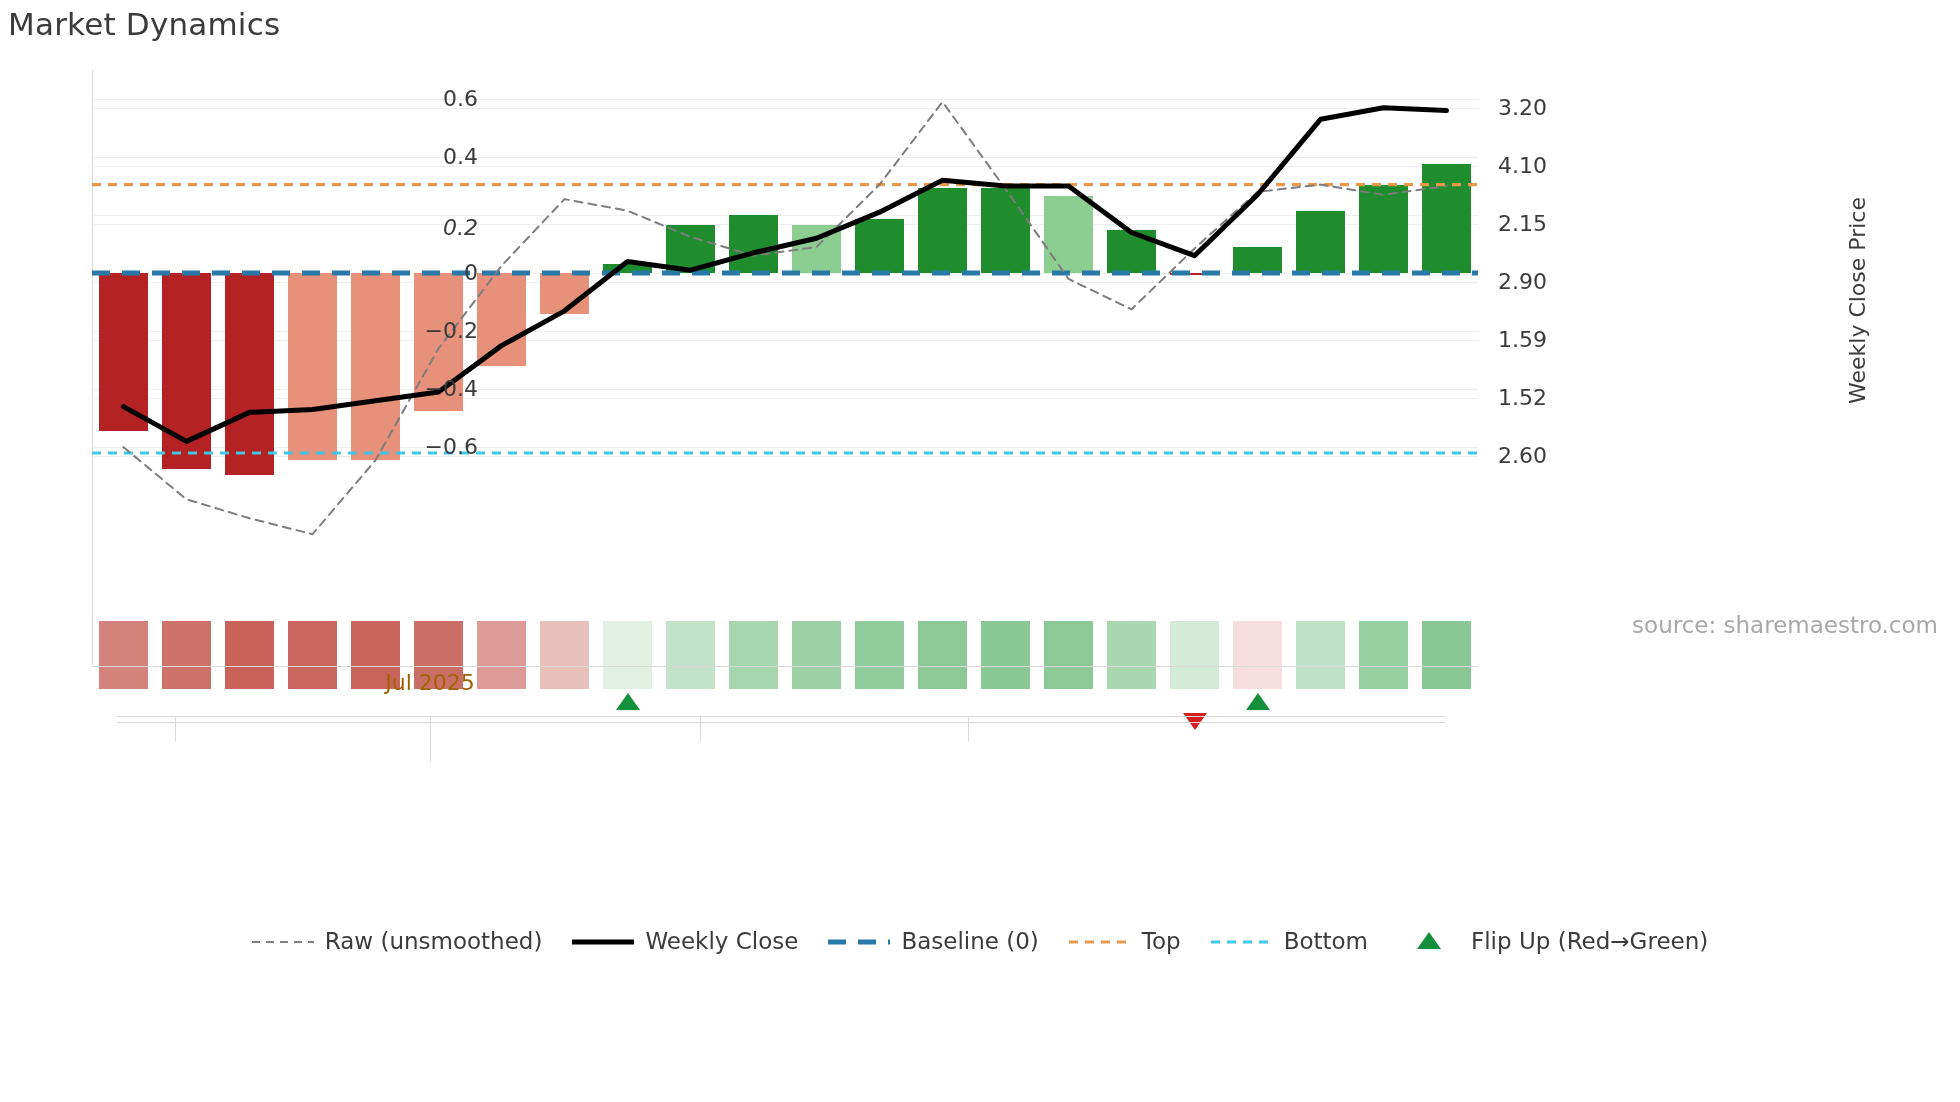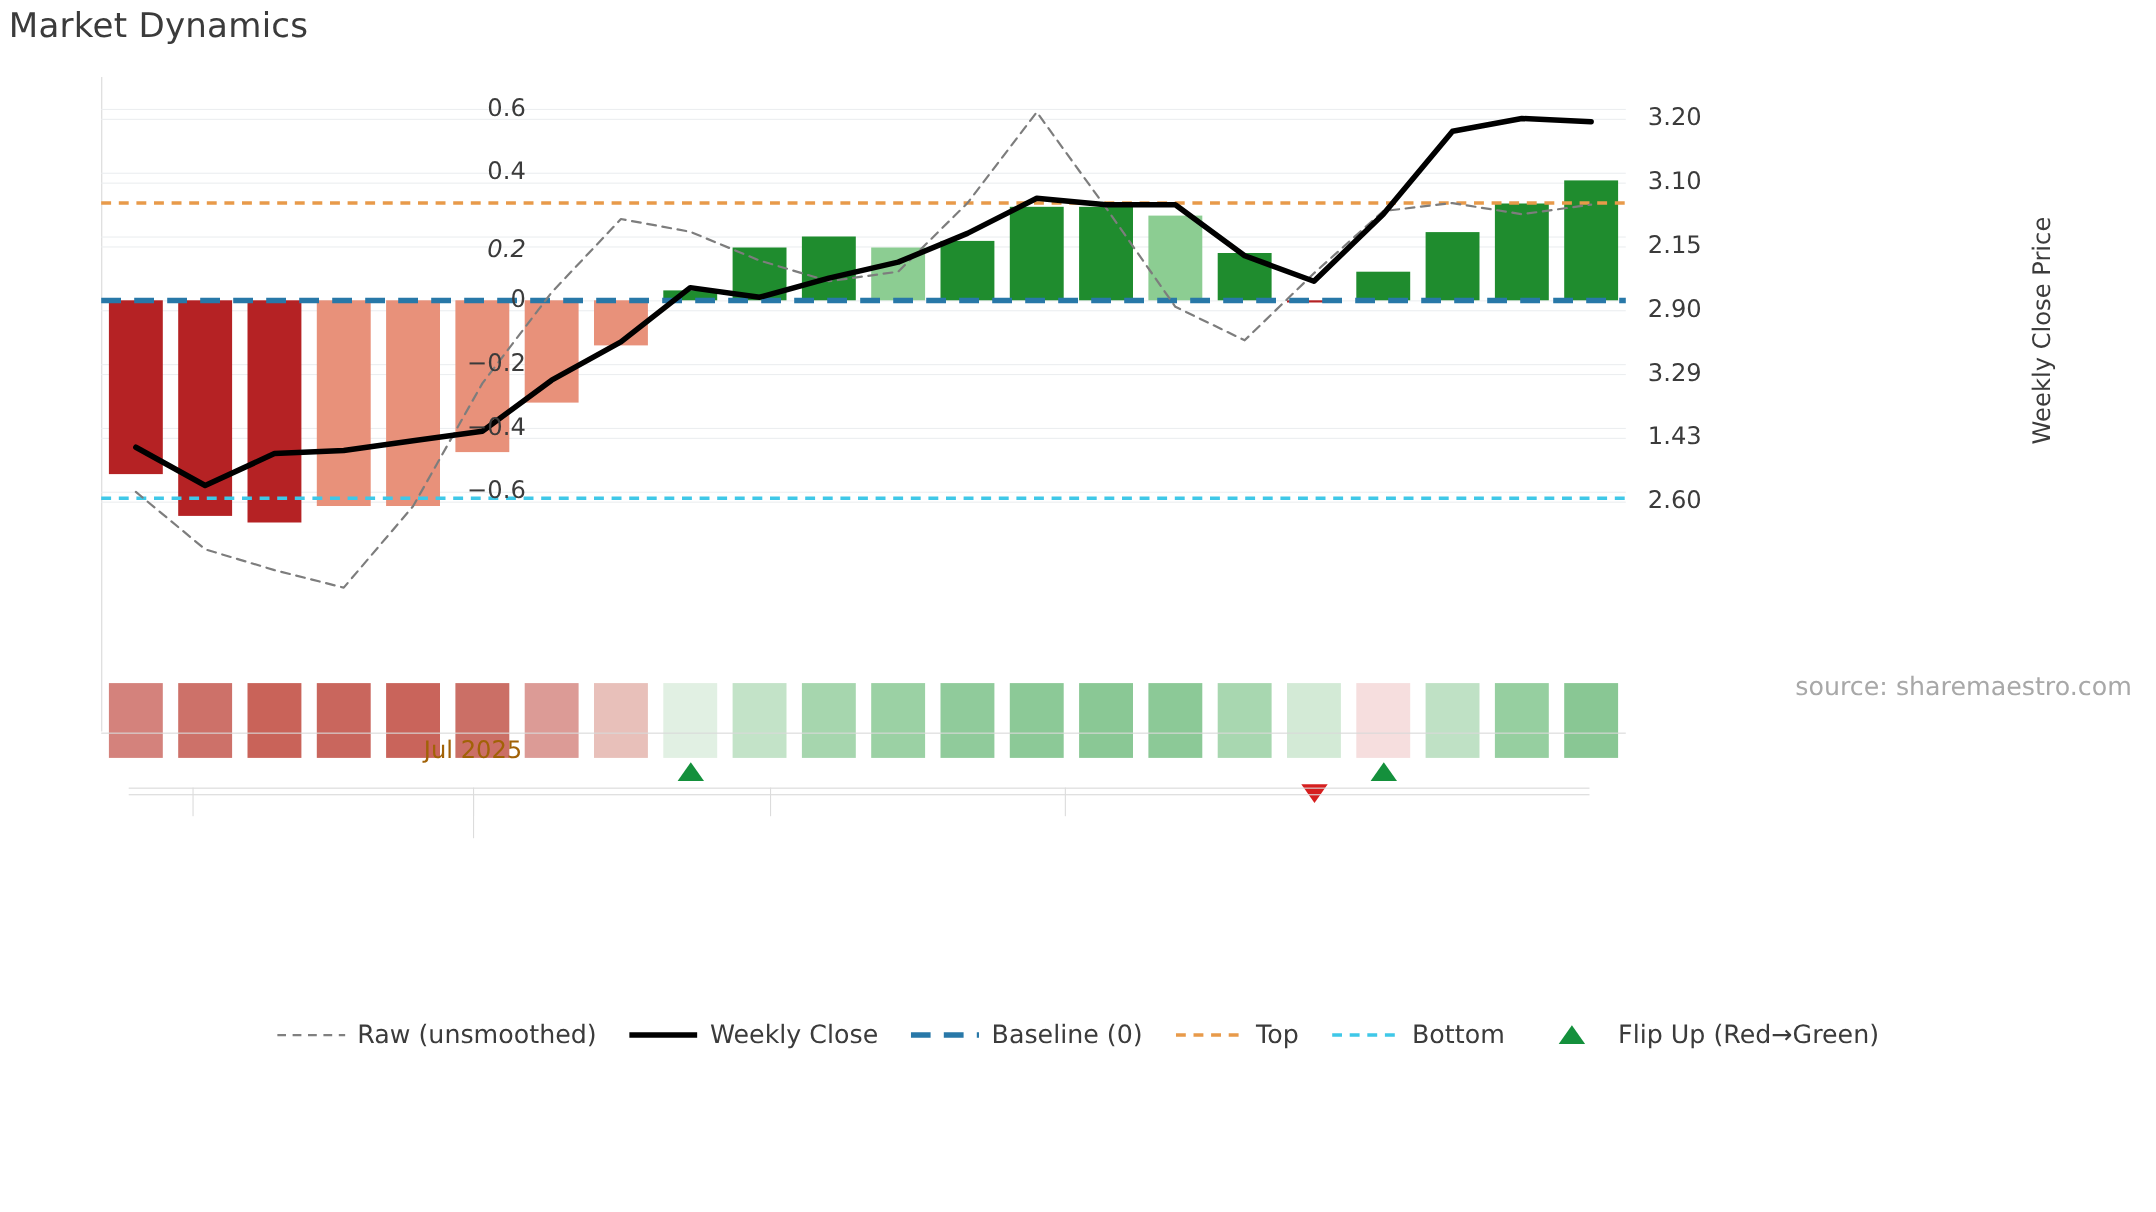--- a/index.html
+++ b/index.html
@@ -189,25 +189,25 @@
       <div class="ytick-l" style="top: 99.0141px;">0.6</div>
       <div class="ytick-l" style="top: 157.042px;">0.4</div>
       <div class="ytick-l" style="top: 228px; font-style: italic;">0.2</div>
       <div class="ytick-l" style="top: 273.099px;">0</div>
       <div class="ytick-l" style="top: 331.127px;">−0.2</div>
       <div class="ytick-l" style="top: 389.155px;">−0.4</div>
       <div class="ytick-l" style="top: 447.183px;">−0.6</div>
     </div>
   <div id="ylabels-right">
       <div class="ytick-r" style="top: 107.718px;">3.20</div>
-      <div class="ytick-r" style="top: 165.746px;">3.10</div>
+      <div class="ytick-r" style="top: 165.746px;">4.10</div>
       <div class="ytick-r" style="top: 223.775px;">2.15</div>
       <div class="ytick-r" style="top: 281.803px;">2.90</div>
-      <div class="ytick-r" style="top: 339.831px;">3.29</div>
-      <div class="ytick-r" style="top: 397.859px;">1.43</div>
+      <div class="ytick-r" style="top: 339.831px;">1.59</div>
+      <div class="ytick-r" style="top: 397.859px;">1.52</div>
       <div class="ytick-r" style="top: 455.887px;">2.60</div>
     </div>
 
   <div class="axlabel-right">Weekly Close Price</div>
 
   <div class="heat" id="heatstrip">
       <div class="heatcell" style="left: 6.93px; width: 49.14px; background: rgb(212, 130, 124);"></div>
       <div class="heatcell" style="left: 69.93px; width: 49.14px; background: rgb(205, 113, 105);"></div>
       <div class="heatcell" style="left: 132.93px; width: 49.14px; background: rgb(201, 99, 89);"></div>
       <div class="heatcell" style="left: 195.93px; width: 49.14px; background: rgb(201, 102, 93);"></div>

